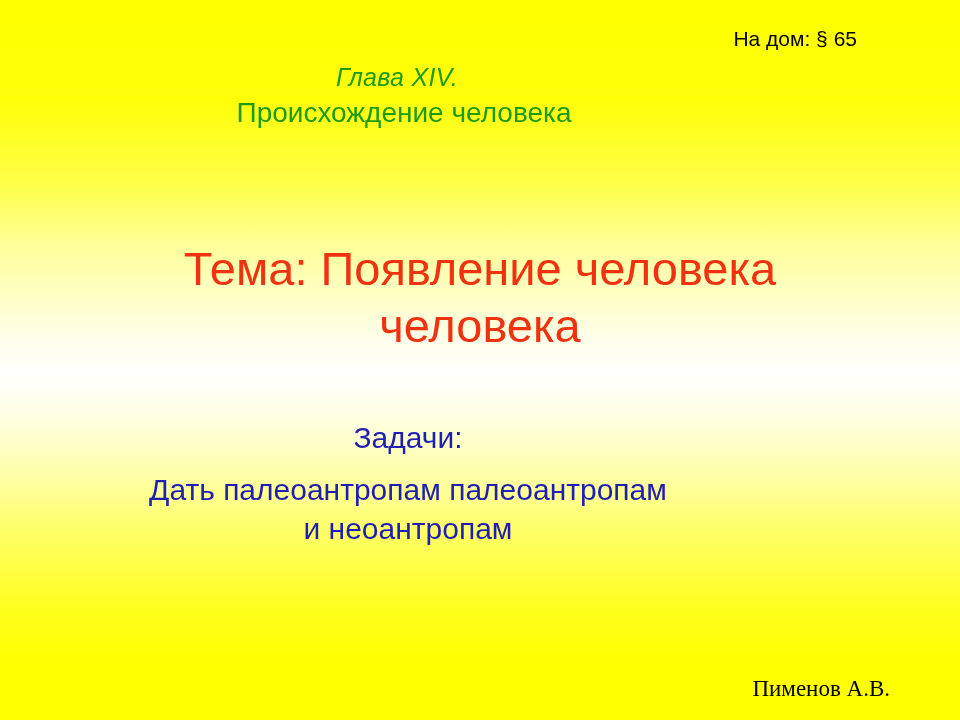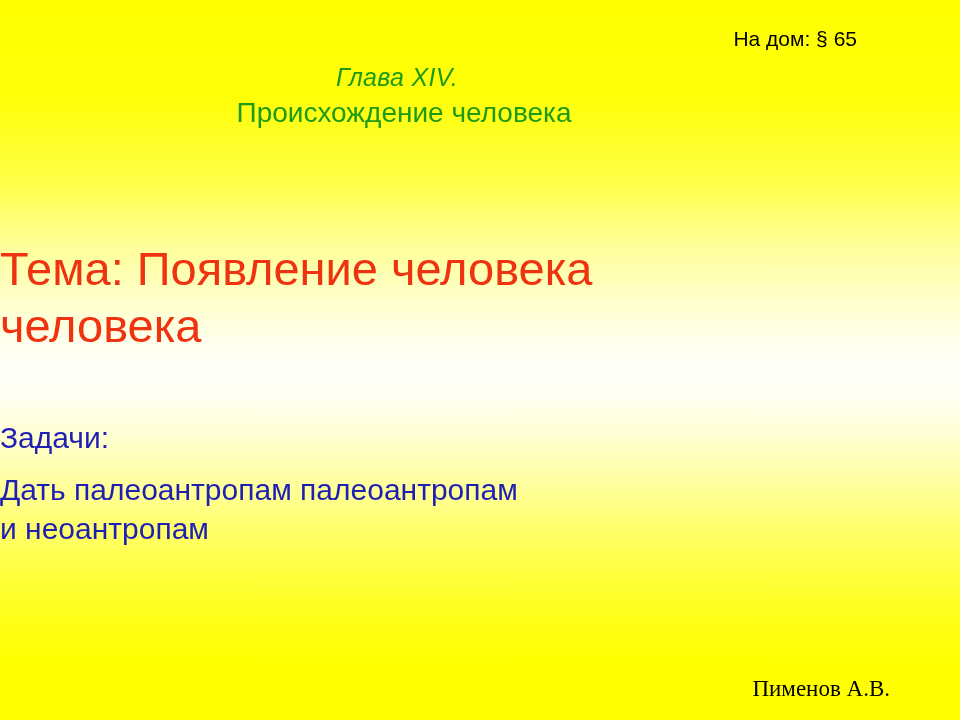--- a/index.html
+++ b/index.html
@@ -73,32 +73,34 @@
     margin-top: 3px;
     margin-left: -8px;
   }
 
   
   .main-title {
     position: absolute;
     top: 240px;
     left: 0;
     width: 960px;
+    text-align: center;
     font-size: 47px;
     line-height: 1.22;
     color: #ef3311;
     letter-spacing: 0px;
   }
 
   
   .tasks {
     position: absolute;
     top: 418px;
     left: 0;
     width: 816px;
+    text-align: center;
     color: #1f1fb4;
   }
   .tasks-heading {
     font-size: 30px;
     line-height: 1.3;
   }
   .tasks-body {
     font-size: 30px;
     line-height: 1.3;
     margin-top: 13px;

